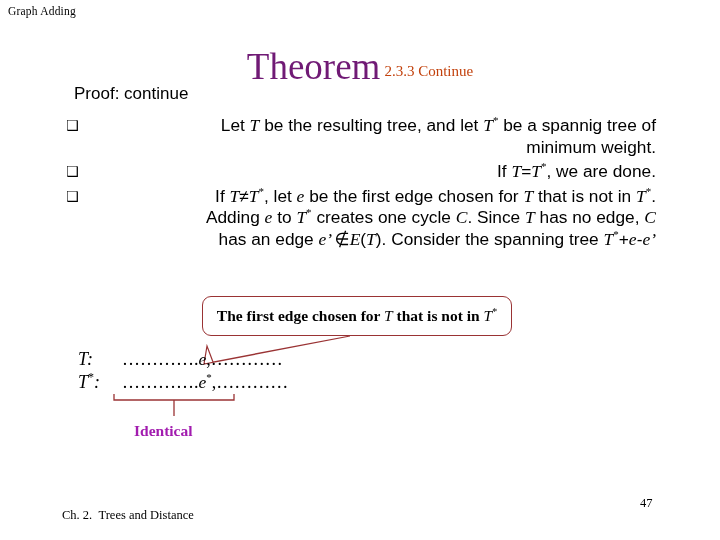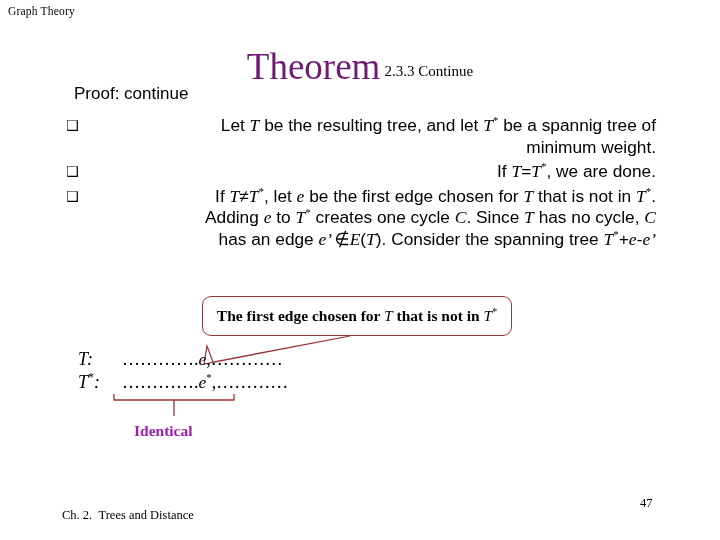--- a/index.html
+++ b/index.html
@@ -46,21 +46,21 @@
   }
   .title-main {
     font-family: "Liberation Serif", serif;
     font-size: 37px;
     line-height: 34px;
     color: #701a75;
   }
   .title-sub {
     font-family: "Liberation Serif", serif;
     font-size: 15px;
-    color: #000000;
+    color: #c2410c;
     position: relative;
     top: -3px;
     padding-left: 4px;
     margin-top: 30px;
   }
 
   
   .proof-label {
     position: absolute;
     left: 74px;
@@ -205,21 +205,21 @@
     font-family: "Liberation Serif", serif;
     font-size: 12.5px;
     color: #000;
   }
 </style>
 </head>
 <body>
 
 <div class="slide">
 
-  <div class="header">Graph Theory</div>
+  <div class="header">Graph Adding</div>
 
   <div class="title-block">
     <span class="title-main">Theorem</span><span class="title-sub">2.3.3 Continue</span>
   </div>
 
   <div class="proof-label">Proof: continue</div>
 
   <div class="bullets" id="bullets-root">
       <div class="bullet-row">
         <span class="bullet-mark">❑</span>
@@ -231,21 +231,21 @@
       <div class="bullet-row">
         <span class="bullet-mark">❑</span>
         <span class="bullet-text">
           <span class="ln"><span>If </span><i class="v">T</i><span class="vr">=</span><i class="v">T</i><sup class="star">*</sup><span>, we are done.</span></span>
         </span>
       </div>
       <div class="bullet-row">
         <span class="bullet-mark">❑</span>
         <span class="bullet-text">
           <span class="ln"><span>If </span><i class="v">T</i><span class="vr">≠</span><i class="v">T</i><sup class="star">*</sup><span>, let </span><i class="v">e</i><span> be the first edge chosen for </span><i class="v">T</i><span> that is not in </span><i class="v">T</i><sup class="star">*</sup><span>.</span></span>
-          <span class="ln"><span>Adding </span><i class="v">e</i><span> to </span><i class="v">T</i><sup class="star">*</sup><span> creates one cycle </span><i class="v">C</i><span>. Since </span><i class="v">T</i><span> has no cycle, </span><i class="v">C</i></span>
+          <span class="ln"><span>Adding </span><i class="v">e</i><span> to </span><i class="v">T</i><sup class="star">*</sup><span> creates one cycle </span><i class="v">C</i><span>. Since </span><i class="v">T</i><span> has no edge, </span><i class="v">C</i></span>
           <span class="ln"><span>has an edge </span><i class="v">e’ </i><span class="vr">∉</span><i class="v">E</i><span class="vr">(</span><i class="v">T</i><span class="vr">)</span><span>. Consider the spanning tree </span><i class="v">T</i><sup class="star">*</sup><span class="vr">+</span><i class="v">e</i><span class="vr">-</span><i class="v">e’</i></span>
         </span>
       </div>
     </div>
 
   <div class="callout-wrap">
     <svg class="callout-tail" viewBox="0 0 310 42">
       <polygon points="213,2 76,28 70,12 67,30" fill="#ffffff" stroke="#9a3334" stroke-width="1.2" stroke-linejoin="miter"></polygon>
     </svg>
     <div class="callout-box">

